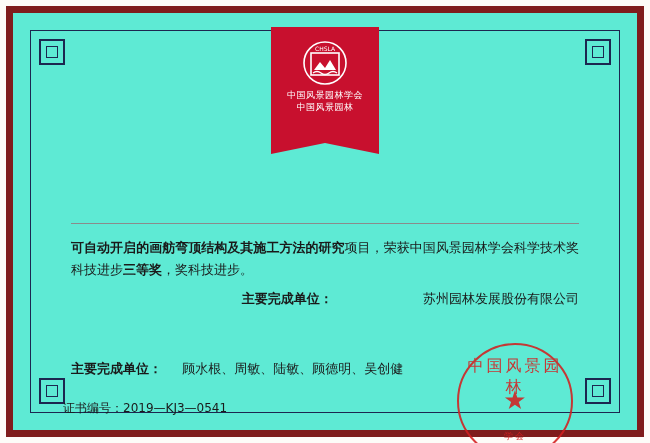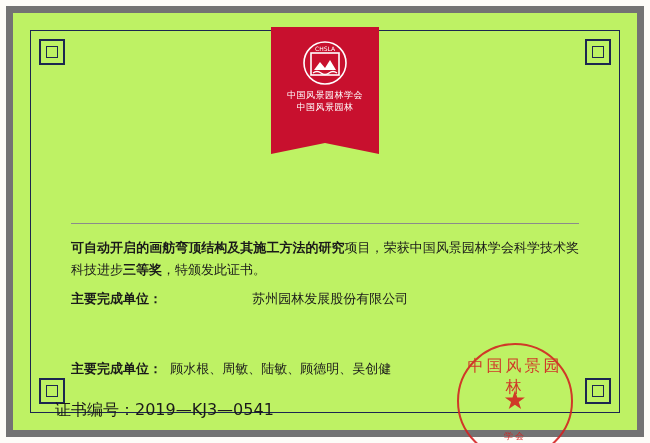--- a/index.html
+++ b/index.html
@@ -22,23 +22,23 @@
     box-sizing: border-box;
   }
 
   
   .outer-frame {
     position: absolute;
     left: 6px;
     top: 6px;
     right: 6px;
     bottom: 6px;
-    border: 7px solid #737373;
-    box-sizing: border-box;
-    background: #bef264;
+    border: 7px solid #7f1d1d;
+    box-sizing: border-box;
+    background: #5eead4;
   }
   .outer-frame-inner-line {
     position: absolute;
     left: 17px;
     top: 17px;
     right: 17px;
     bottom: 17px;
     border: 1px solid #1c2750;
     box-sizing: border-box;
   }
@@ -164,20 +164,21 @@
   }
 
   .unit-row {
     position: absolute;
     top: 243px;
     left: 18px;
     right: 18px;
     font-size: 13px;
     color: #1a1a1a;
     font-family: "DejaVu Sans", sans-serif;
+    text-align: right;
   }
   .unit-label {
     font-weight: bold;
   }
   .unit-value {
     display: inline-block;
     margin-left: 86px;
     font-size: 13px;
   }
 
@@ -187,28 +188,28 @@
     left: 18px;
     right: 18px;
     font-size: 13px;
     color: #1a1a1a;
     font-family: "DejaVu Sans", sans-serif;
   }
   .people-label {
     font-weight: bold;
   }
   .people-value {
-    margin-left: 4px;
+    margin-left: 16px;
   }
 
   .cert-no {
     position: absolute;
     top: 353px;
-    left: 2px;
-    font-size: 16px;
+    left: 10px;
+    font-size: 12px;
     color: #1a1a1a;
     font-family: "DejaVu Sans", sans-serif;
   }
 
   
   .seal {
     position: absolute;
     right: 24px;
     top: 296px;
     width: 112px;
@@ -292,21 +293,21 @@
         <div class="emblem-text">
           <div>中国风景园林学会</div>
           <div>中国风景园林</div>
         </div>
       </div>
 
 
       <div class="divider"></div>
 
       <div class="body-text">
-        <span class="project-name">可自动开启的画舫弯顶结构及其施工方法的研究</span><span>项目，荣获中国风景园林学会科学技术</span><span>奖科技进步</span><span class="grade">三等奖</span><span>，特颁发此证书。</span>
+        <span class="project-name">可自动开启的画舫弯顶结构及其施工方法的研究</span><span>项目，荣获中国风景园林学会科学技术</span><span>奖科技进步</span><span class="grade">三等奖</span><span>，奖科技进步。</span>
       </div>
 
       <div class="unit-row">
         <span class="unit-label">主要完成单位：</span>
         <span class="unit-value">苏州园林发展股份有限公司</span>
       </div>
 
       <div class="people-row">
         <span class="people-label">主要完成单位：</span>
         <span class="people-value">顾水根、周敏、陆敏、顾德明、吴创健</span>

